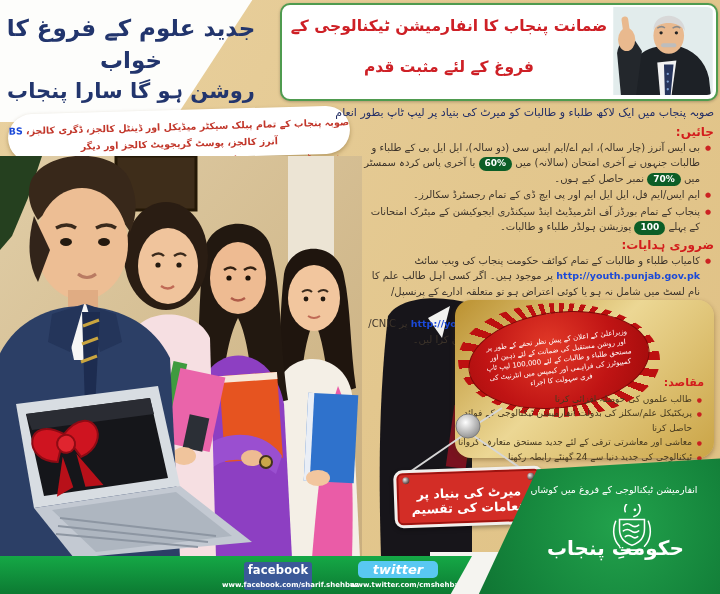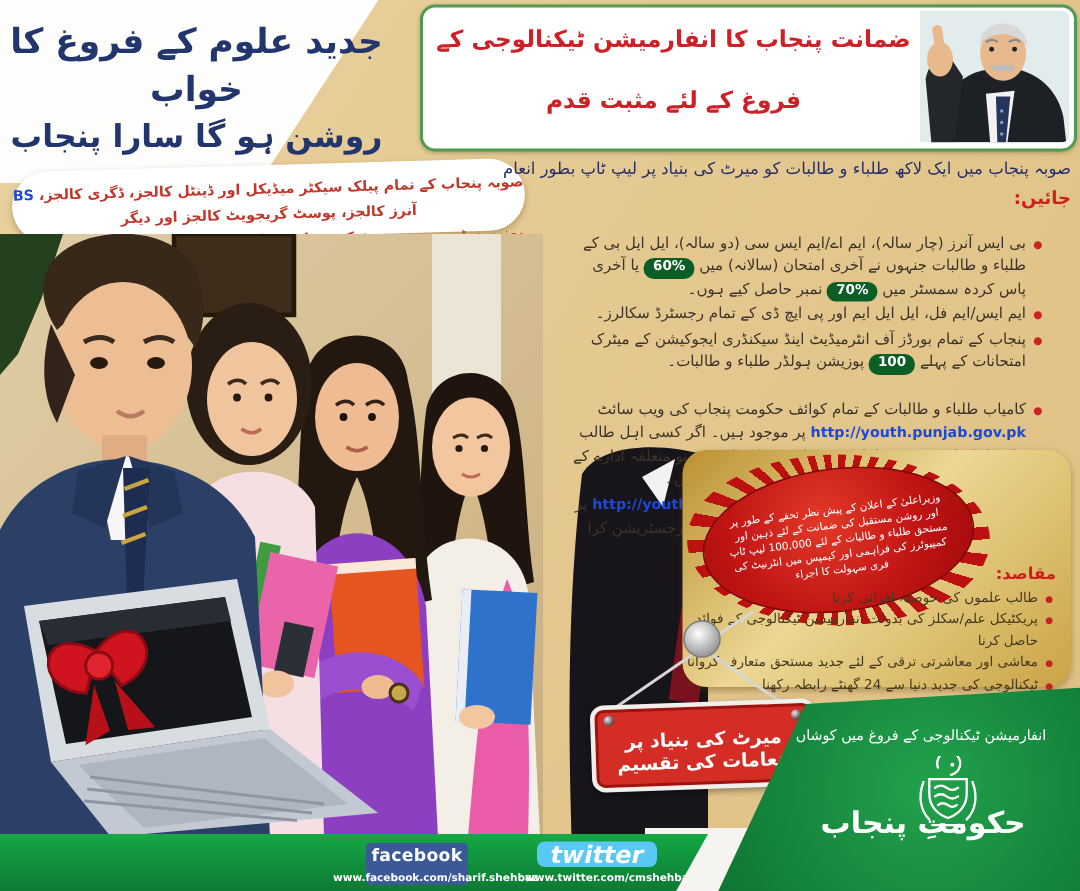--- a/index.html
+++ b/index.html
@@ -27,21 +27,21 @@
   
   .intro-box{left:8px;top:110px;width:342px;height:48px;background:#ffffff;border-radius:24px;
     transform:rotate(-1.6deg);box-shadow:0 2px 4px rgba(90,60,10,.35);
     color:#c2372b;font-size:9.5px;font-weight:700;text-align:center;padding-top:8px;box-sizing:border-box;line-height:1.8;}
   .intro-box .bs{color:#1b49d8;}
 
   
   .right-col{left:362px;top:104px;width:352px;direction:rtl;text-align:right;}
   .main-heading{font-size:11px;font-weight:400;color:#242f66;white-space:nowrap;line-height:1.6;}
   .sec-label{font-size:12px;font-weight:700;color:#d31d1d;margin:3px 0 1px;}
-  ul.blist{margin:16px;padding:0 14px 0 0;list-style:none;}
+  ul.blist{margin:0;padding:0 14px 0 0;list-style:none;}
   ul.blist li{position:relative;font-size:10px;color:#3c332a;line-height:1.55;margin:1px 0;}
   ul.blist li::before{content:"●";color:#cc2222;font-size:7px;position:absolute;right:-11px;top:3px;}
   .badge{display:inline-block;direction:ltr;background:#0c5e27;color:#fff;font-weight:700;
     font-size:9px;padding:0 6px;border-radius:9px;line-height:1.5;}
   .url{direction:ltr;unicode-bidi:embed;color:#1b49d8;font-weight:700;font-size:9.5px;}
 
   
   .gold-card{left:455px;top:300px;width:259px;height:158px;border-radius:16px;
     background:linear-gradient(135deg,#bb913０,#bb9130 0%,#ecd794 45%,#caa446 100%);
     background:linear-gradient(135deg,#bb9130 0%,#ecd794 45%,#caa446 100%);
@@ -84,21 +84,21 @@
     font-size:20px;font-weight:700;}
 
   
   .bottom-bar{left:0;top:556px;width:472px;height:38px;
     clip-path:polygon(0 0,100% 0,95.5% 100%,0 100%);
     background:linear-gradient(#15a846,#0c7a32);}
   .fb-box{position:absolute;left:244px;top:6px;width:68px;height:28px;background:#3b5998;border-radius:3px;
     color:#fff;font-weight:700;font-size:11.5px;text-align:center;line-height:16px;letter-spacing:.2px;}
   .fb-url{position:absolute;left:222px;top:25px;width:112px;text-align:center;color:#fff;font-weight:700;font-size:7px;}
   .tw-box{position:absolute;left:358px;top:5px;width:80px;height:17px;background:#59c8f2;border-radius:5px;
-    color:#fff;font-weight:700;font-size:16px;font-style:italic;text-align:center;line-height:17px;}
+    color:#fff;font-weight:700;font-size:13px;font-style:italic;text-align:center;line-height:17px;}
   .tw-url{position:absolute;left:350px;top:25px;width:100px;text-align:center;color:#fff;font-weight:700;font-size:7px;}
 </style>
 </head>
 <body>
 
 <div class="poster">
 
   <div class="abs slogan-wedge"></div>
   <div class="abs slogan u">
     <div class="l1">جدید علوم کے فروغ کا خواب</div>
@@ -224,20 +224,21 @@
         <span class="badge">70%</span>
         <span>نمبر حاصل کیے ہوں۔</span>
       </li>
       <li>ایم ایس/ایم فل، ایل ایل ایم اور پی ایچ ڈی کے تمام رجسٹرڈ سکالرز۔</li>
       <li>
         <span>پنجاب کے تمام بورڈز آف انٹرمیڈیٹ اینڈ سیکنڈری ایجوکیشن کے میٹرک امتحانات کے پہلے</span>
         <span class="badge">100</span>
         <span>پوزیشن ہولڈر طلباء و طالبات۔</span>
       </li>
     </ul>
+    <div class="sec-label">ضروری ہدایات:</div>
     <ul class="blist">
       <li>
         <span>کامیاب طلباء و طالبات کے تمام کوائف حکومت پنجاب کی ویب سائٹ</span>
         <span class="url">http://youth.punjab.gov.pk</span>
         <span>پر موجود ہیں۔ اگر کسی اہل طالب علم کا نام لسٹ میں شامل نہ ہو یا کوئی اعتراض ہو تو متعلقہ ادارے کے پرنسپل/رجسٹرار/سیکرٹری (بورڈ) سے فوری رابطہ کریں۔</span>
       </li>
       <li>
         <span>کامیاب طلباء و طالبات ویب سائٹ</span>
         <span class="url">http://youth.punjab.gov.pk</span>
         <span>پر CNIC/ب فارم نمبر کی مدد سے 31 دسمبر تک آن لائن رجسٹریشن کرا لیں۔</span>

